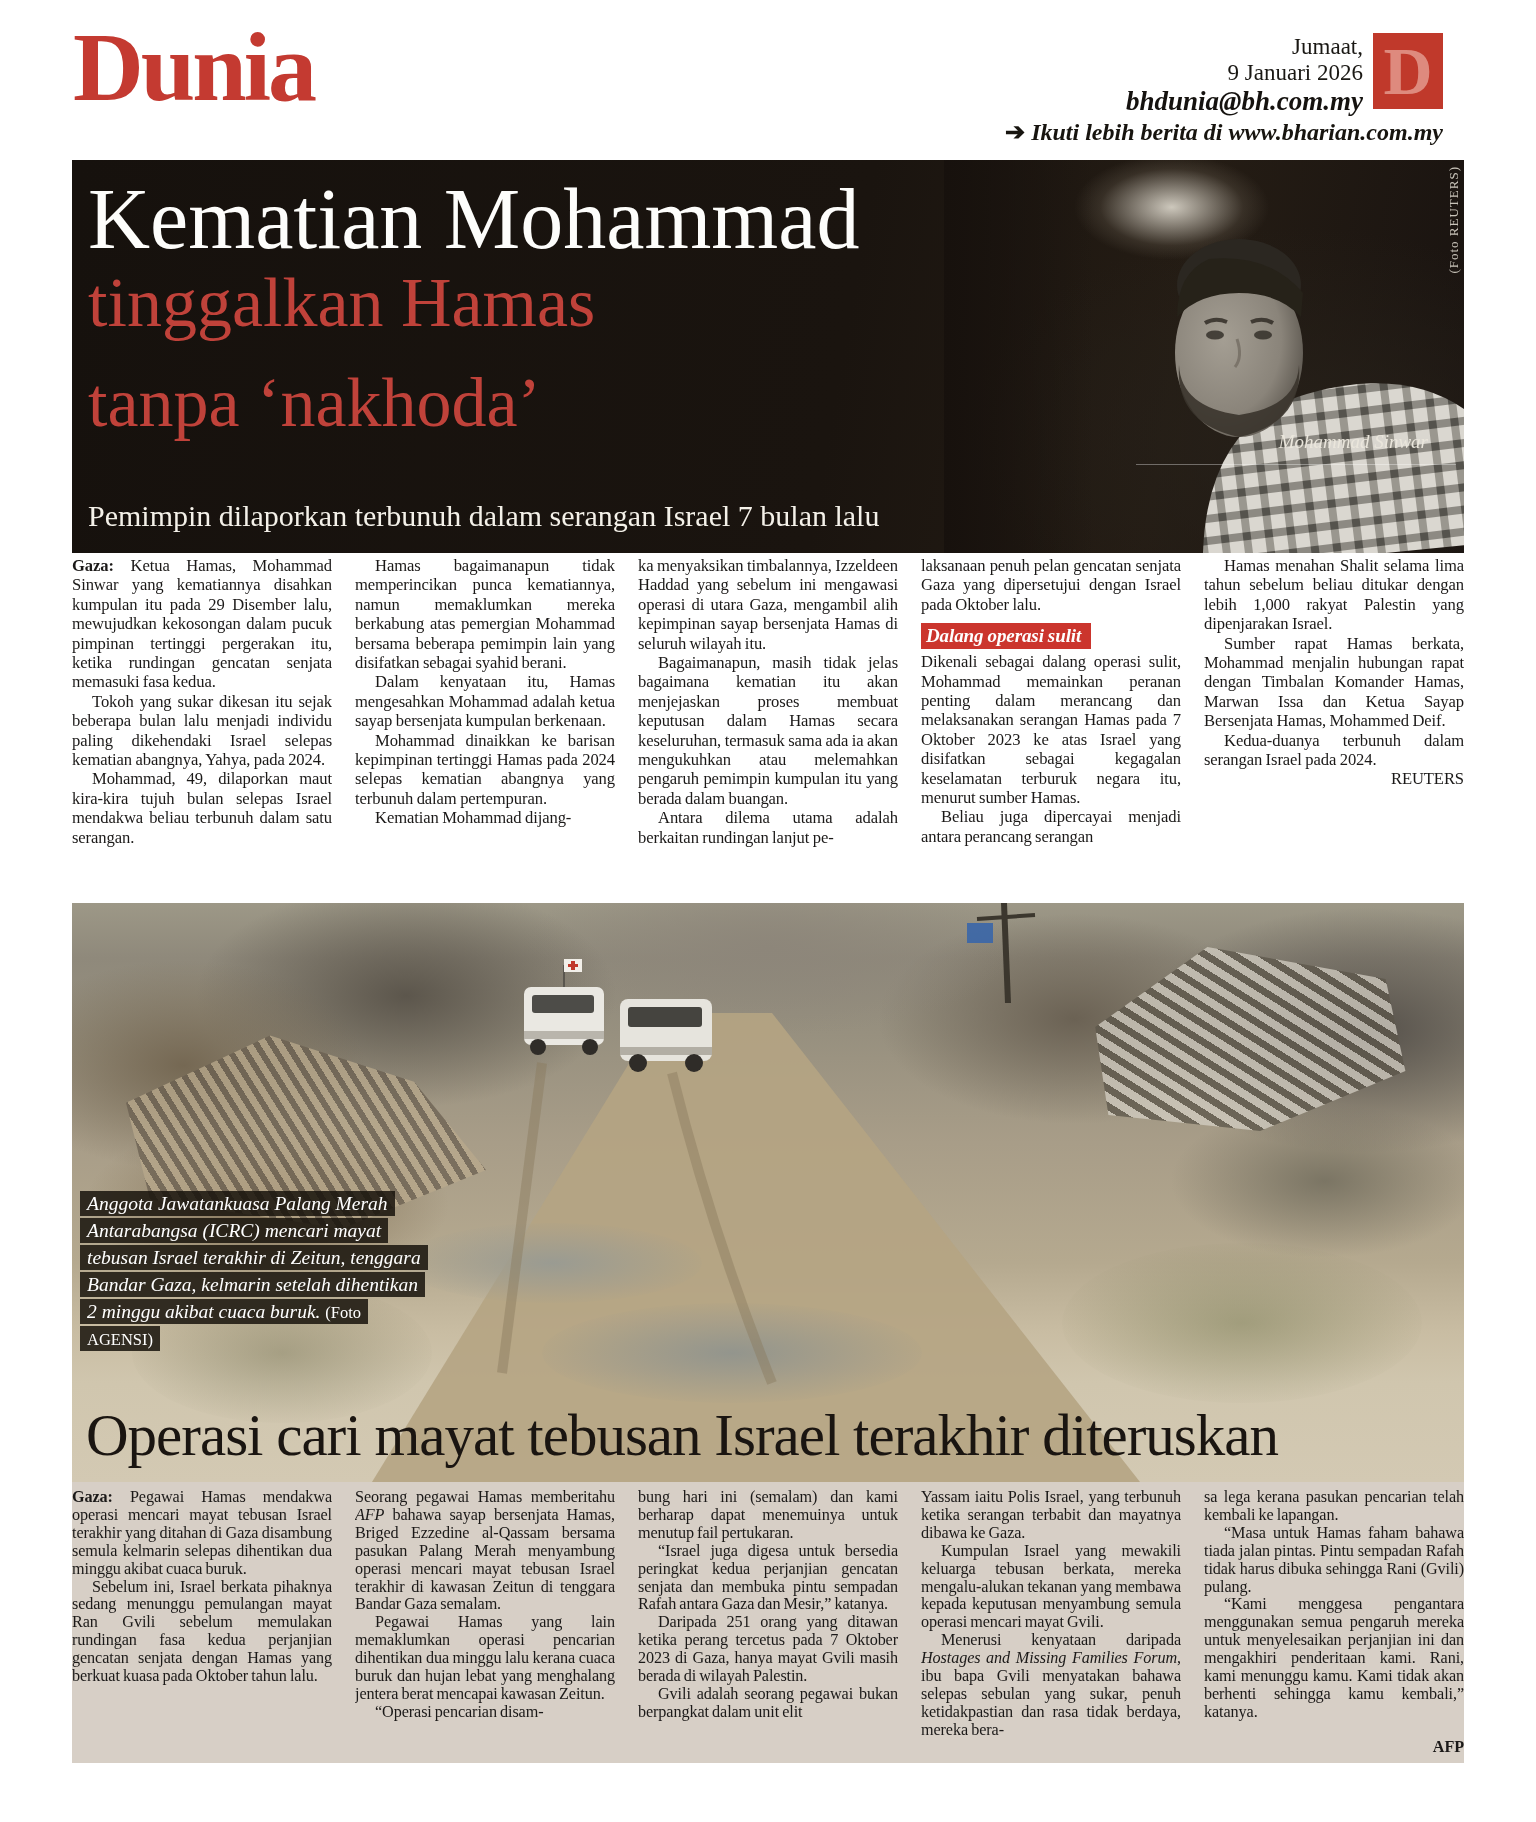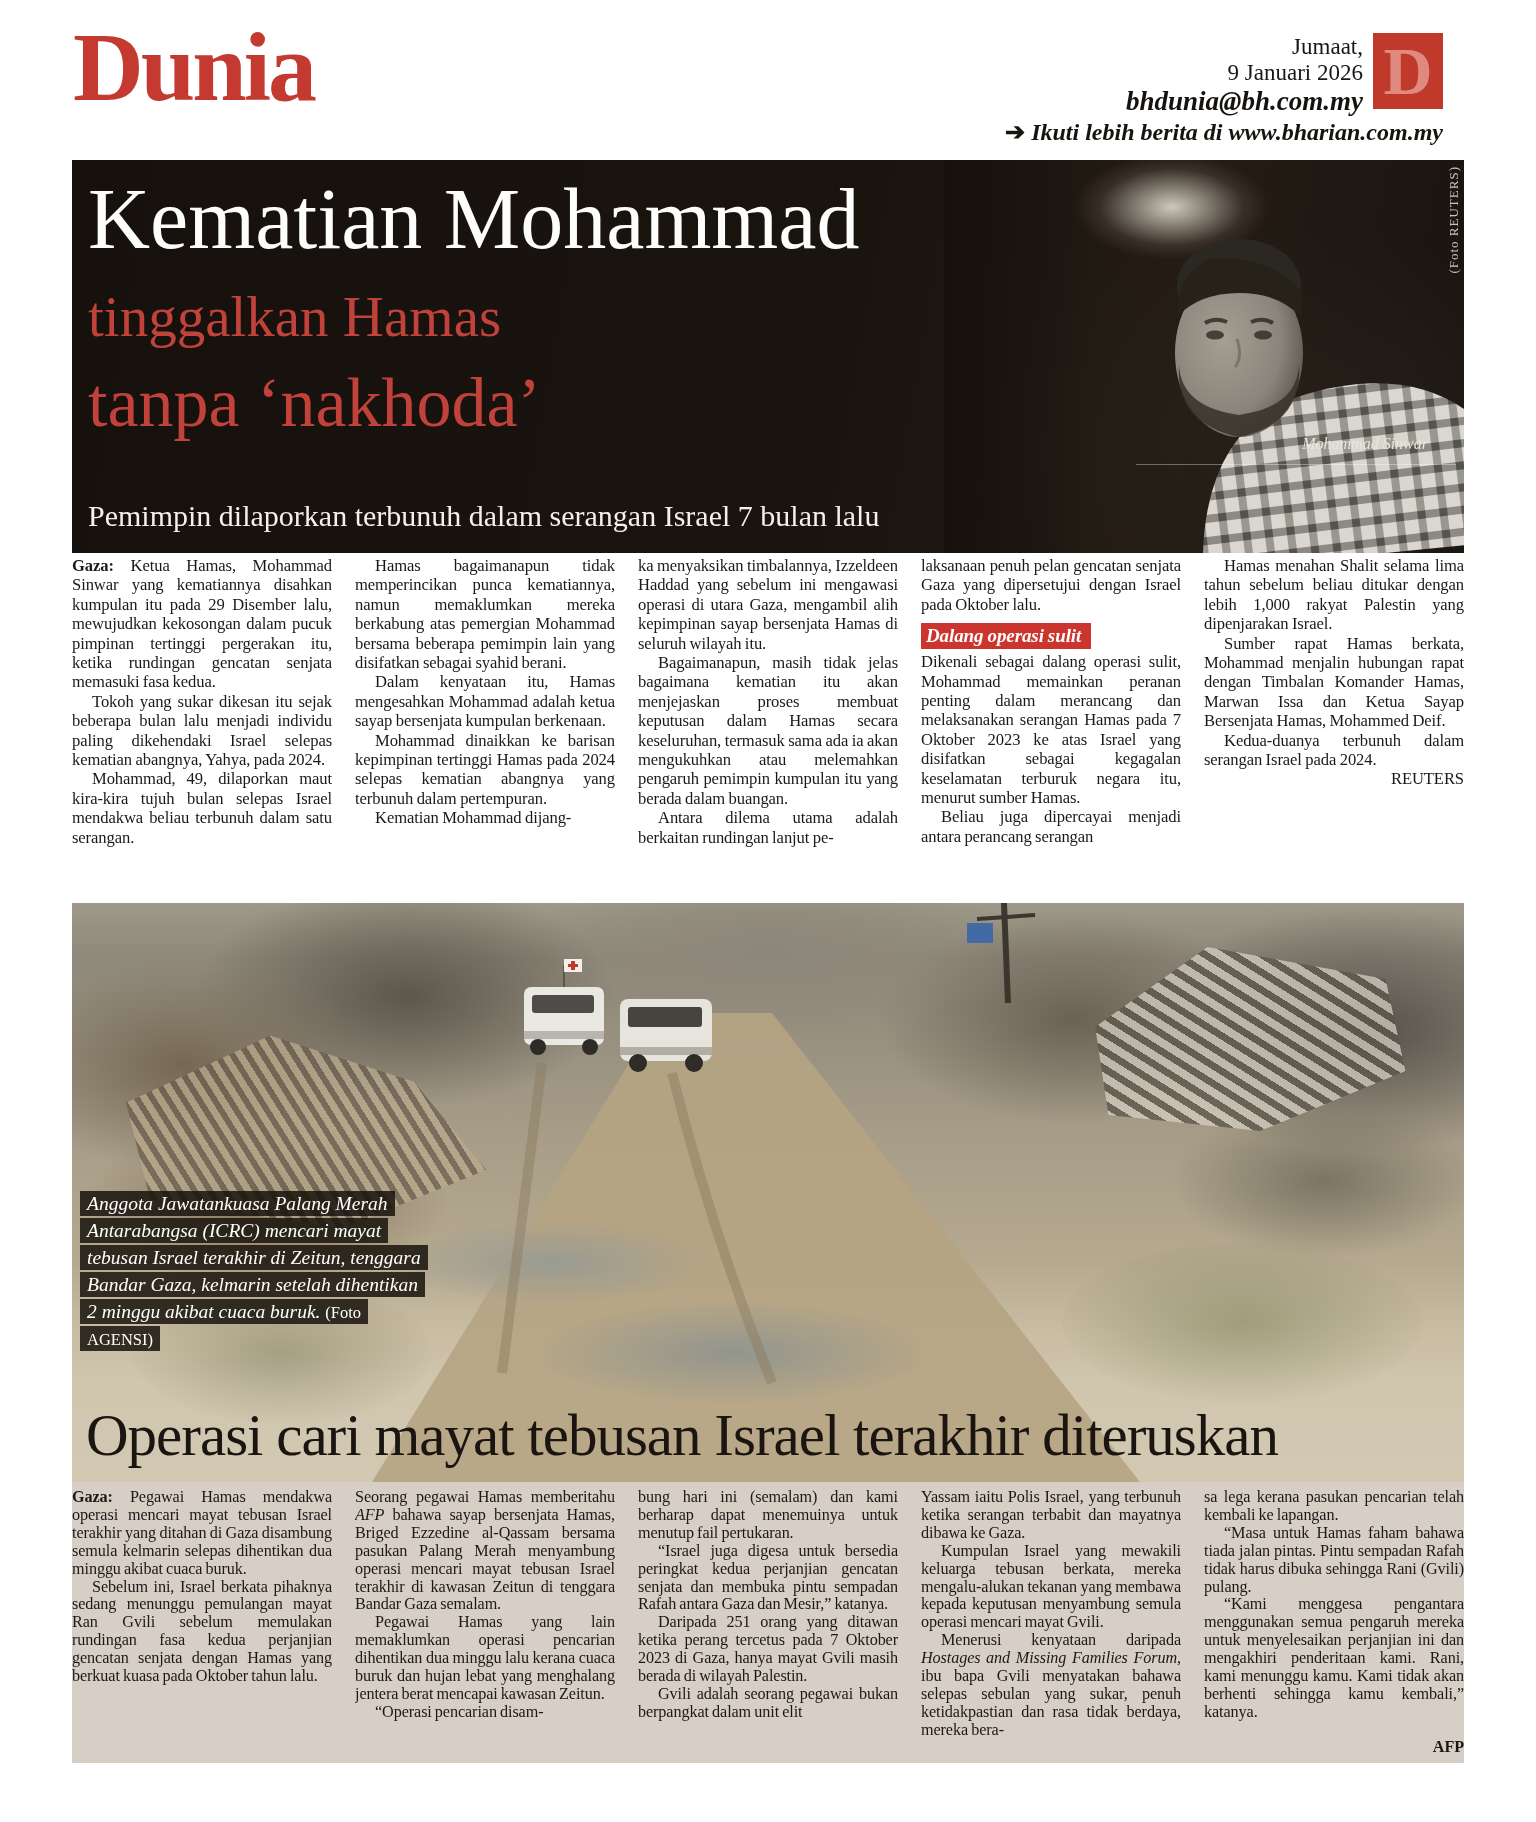--- a/index.html
+++ b/index.html
@@ -17,24 +17,24 @@
   
   .hero { position:absolute; left:72px; top:160px; width:1392px; height:393px; overflow:hidden;
           background:
             radial-gradient(ellipse 130px 70px at 79% 12%, rgba(235,230,218,0.85), rgba(120,110,95,0.25) 55%, transparent 75%),
             radial-gradient(ellipse 420px 260px at 88% 70%, #262019, transparent 80%),
             linear-gradient(100deg, #16110d 0%, #1a140f 55%, #241c14 78%, #191310 100%);
           }
   .hero svg.portrait { position:absolute; right:0; top:0; }
   .hl { position:absolute; left:16px; font-weight:normal; letter-spacing:0; line-height:1; }
   .hl1 { top:16px;  font-size:86px; color:#fdfdfb; }
-  .hl2 { top:128px; font-size:57px; color:#c0423a; }
+  .hl2 { top:108px; font-size:70px; color:#c0423a; }
   .hl3 { top:208px; font-size:70px; color:#c0423a; }
   .kicker { position:absolute; left:16px; bottom:20px; font-size:30px; color:#f4f1e9; }
-  .sinwar-cap { position:absolute; right:36px; bottom:100px; font-size:16px; font-style:italic; color:#eae6dc; }
+  .sinwar-cap { position:absolute; right:36px; bottom:100px; font-size:19px; font-style:italic; color:#eae6dc; }
   .sinwar-rule { position:absolute; right:8px; bottom:88px; width:320px; height:1px; background:rgba(255,255,255,0.35); }
   .vert-credit { position:absolute; right:2px; top:6px; font-size:13px; color:#c9c4ba; writing-mode:vertical-rl; transform:rotate(180deg); letter-spacing:1px; }
 
   
   .cols { display:flex; gap:23px; text-align:justify; color:#1b1918; }
   .cols .col { width:260px; overflow:hidden; }
   .col p { margin:0; text-indent:20px; }
   .col p.lead { text-indent:0; }
   .col b.dl { font-weight:bold;margin-top:33px; }
   .cols1 { position:absolute; left:72px; top:556px; width:1392px; height:347px;

